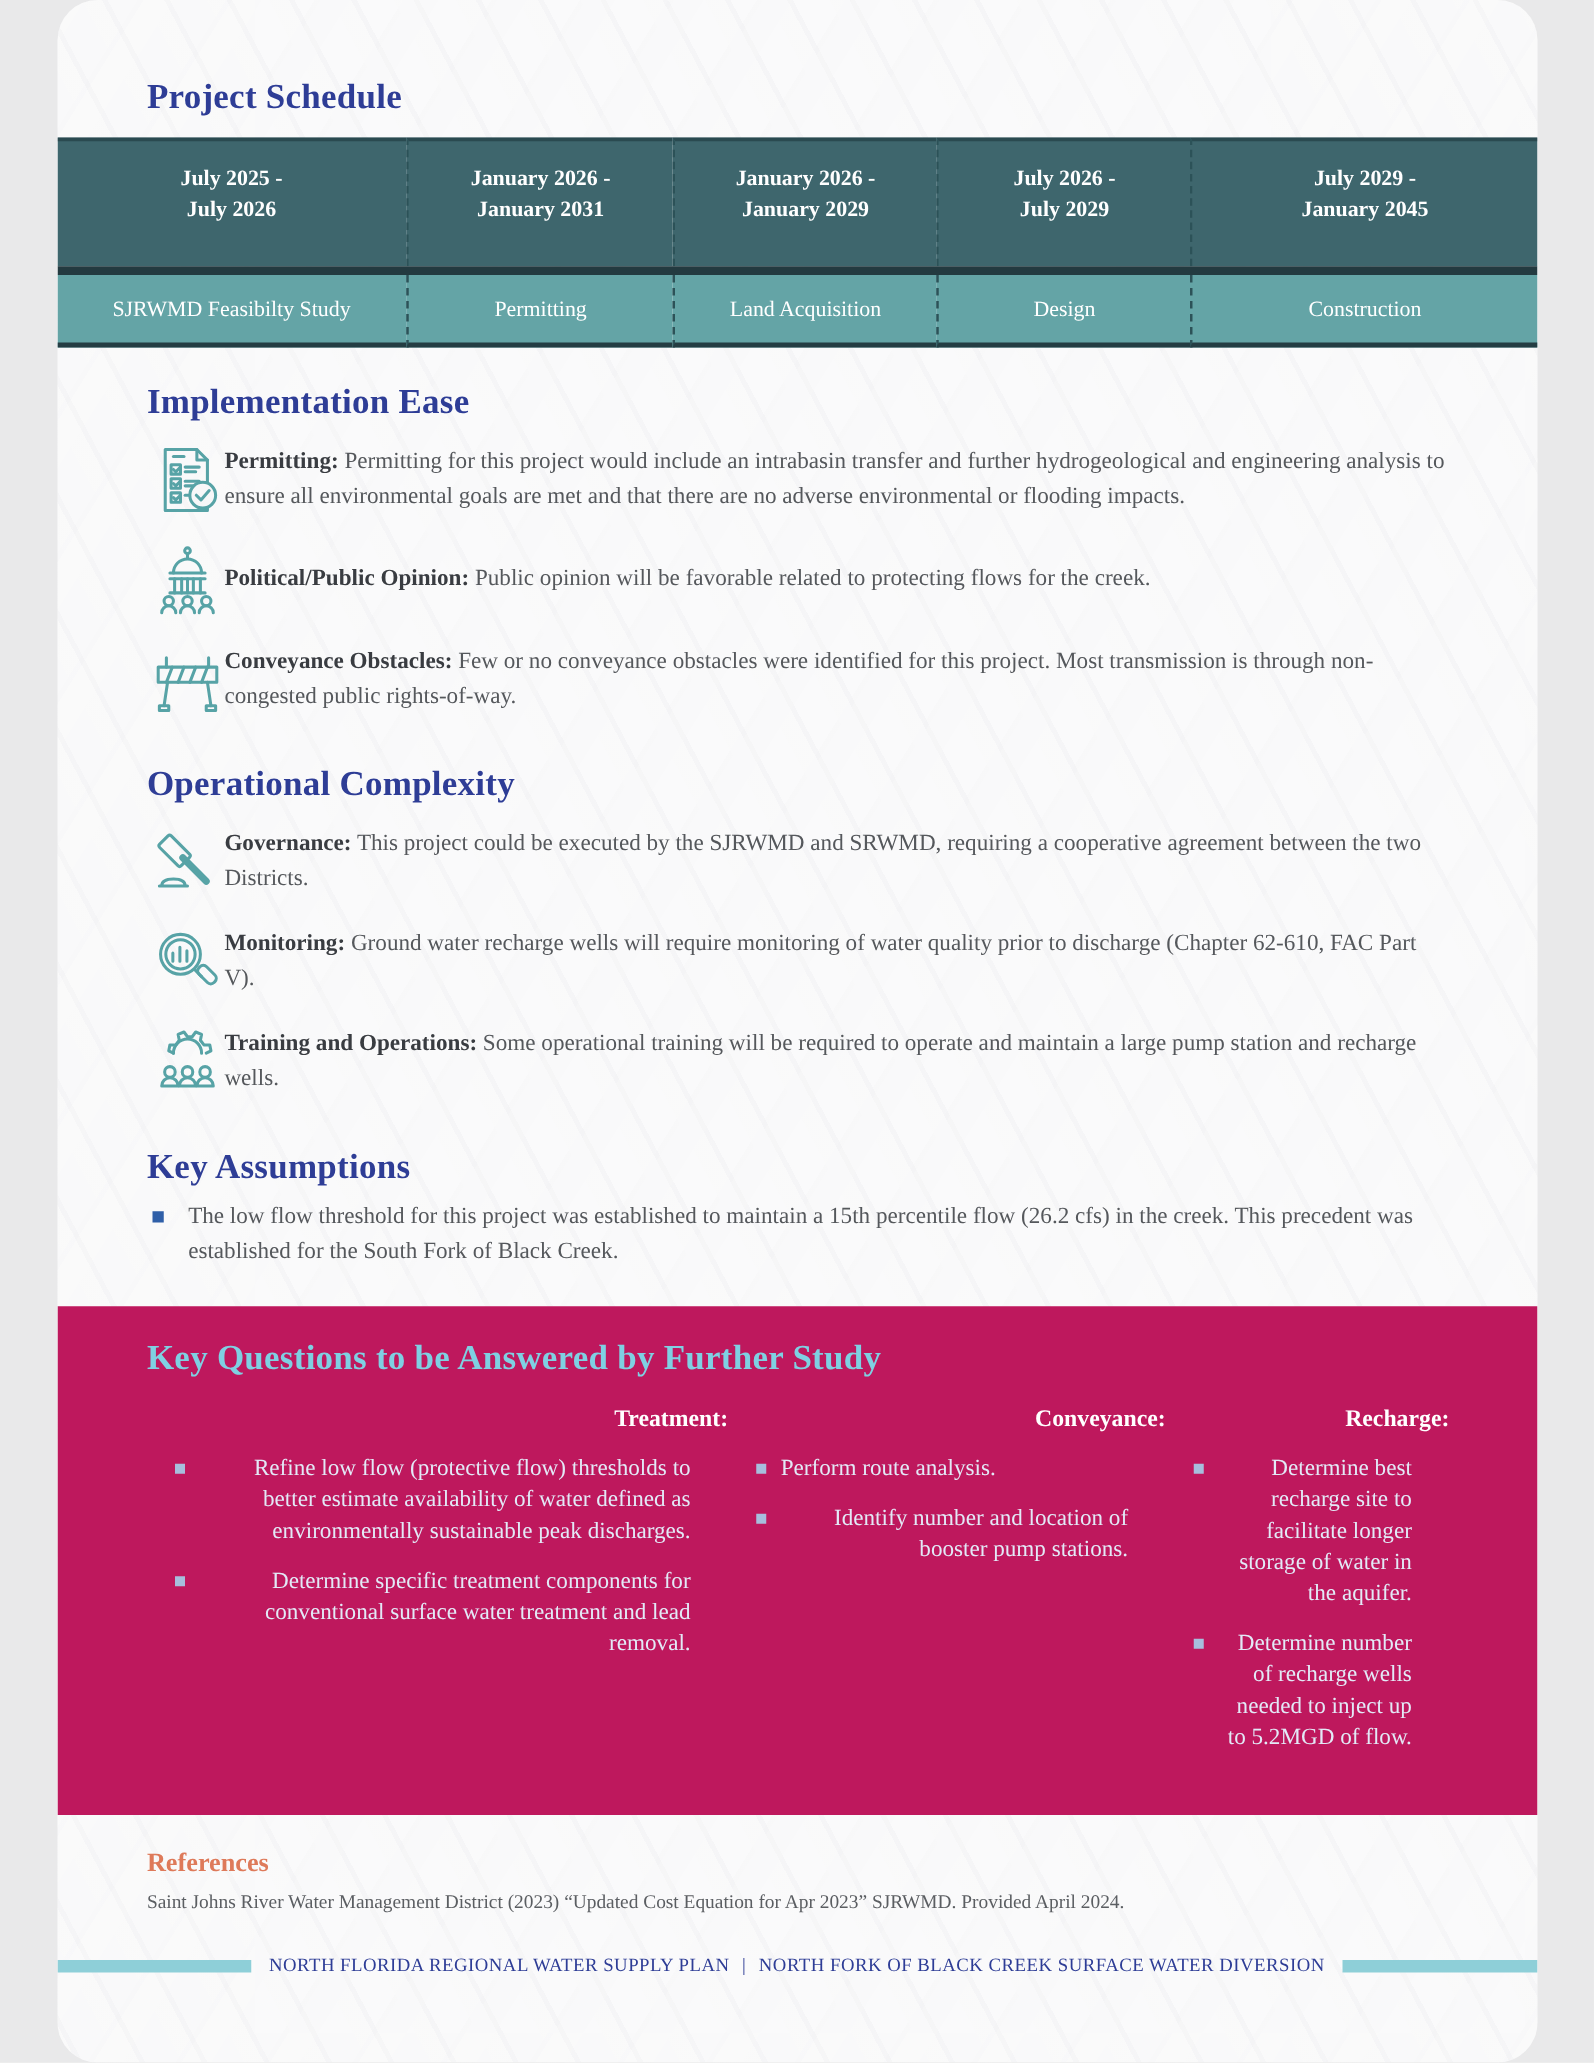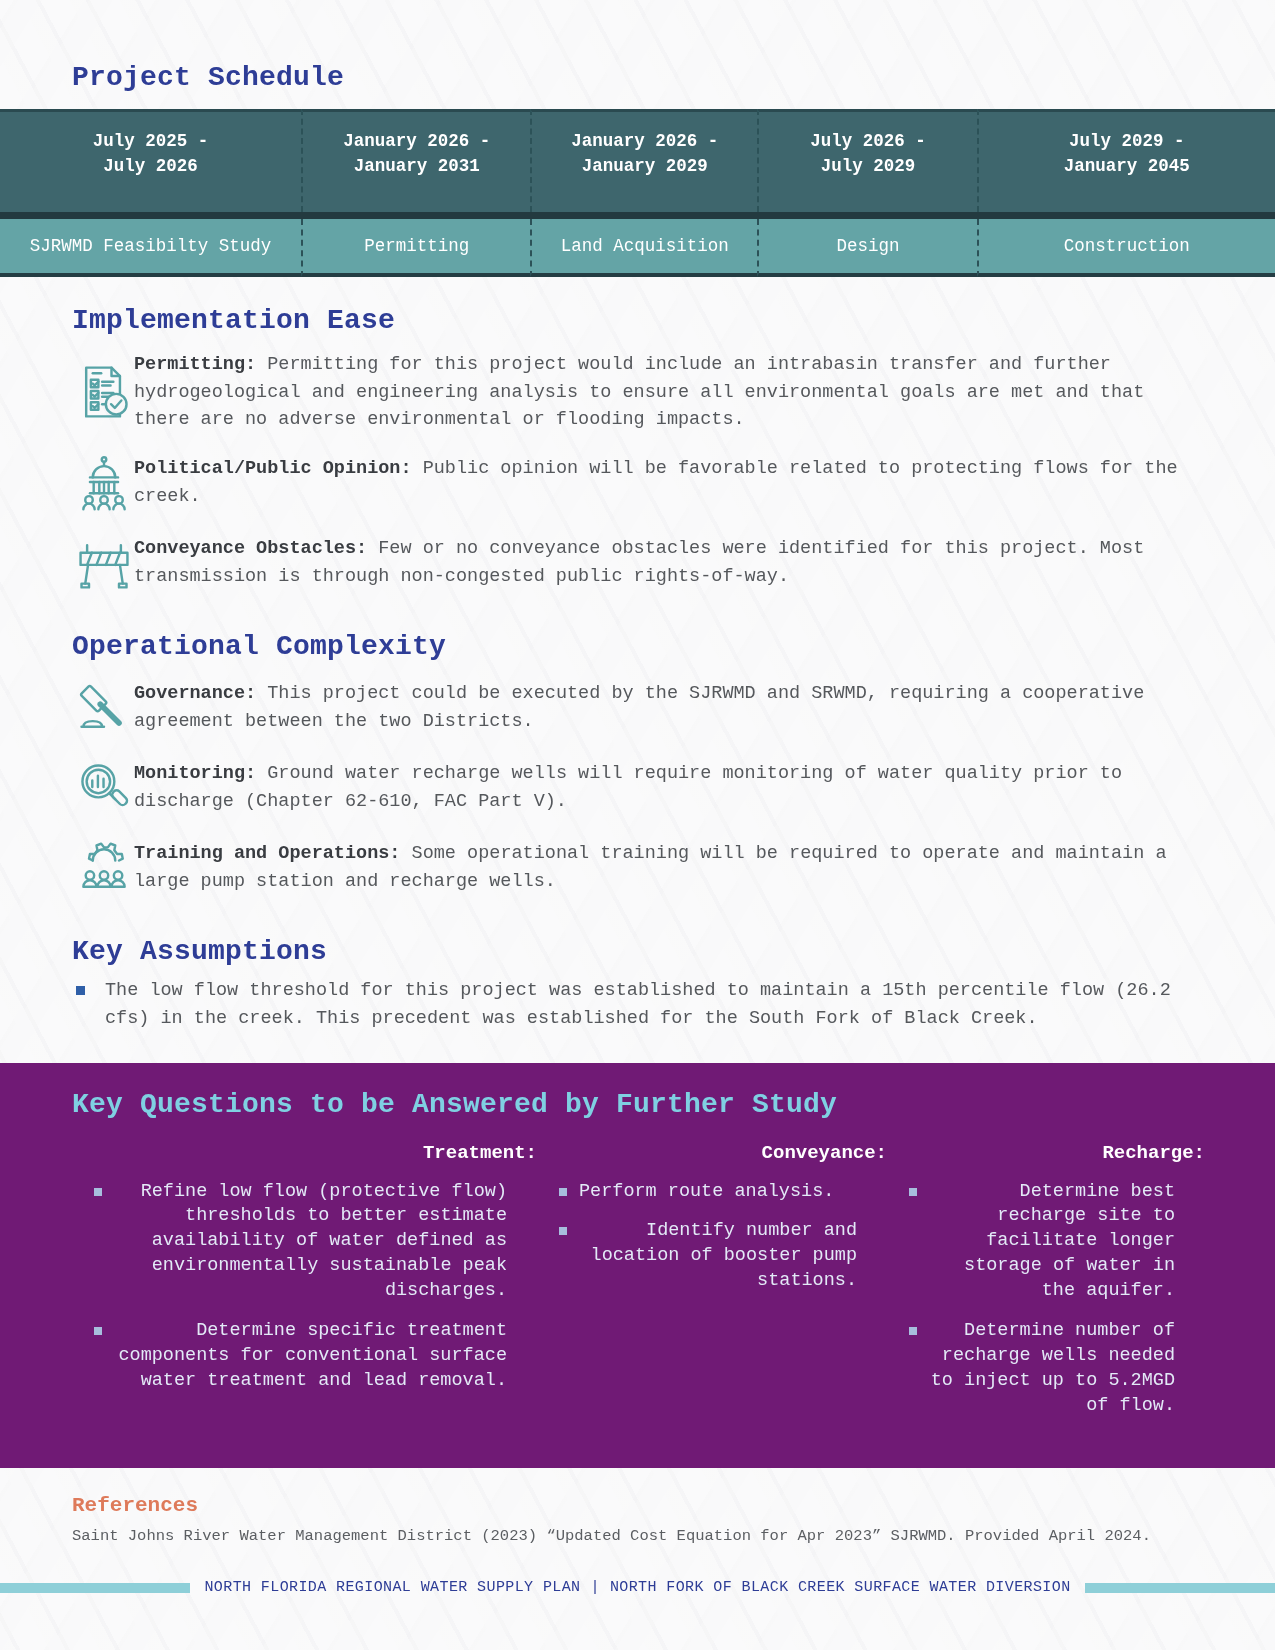--- a/index.html
+++ b/index.html
@@ -1,23 +1,24 @@
 <!DOCTYPE html>
 <html><head>
 <meta charset="utf-8">
 <style>
   * { margin:0; padding:0; box-sizing:border-box; }
   html,body { background:#e9e9ea; }
   .page {
     position:relative;
-    width:1275px; height:1650px;
+    width:1184px; height:1650px;
     margin:0 auto;
     background:#f7f7f8;
-    font-family:Liberation Mono, monospace;
+    font-family:Liberation Serif, serif;
     overflow:hidden;
+    border-radius:32px;
   }
   .page::before { 
     content:""; position:absolute; inset:0; pointer-events:none;
     background:
       repeating-linear-gradient(62deg, rgba(255,255,255,.55) 0 14px, rgba(222,222,226,.18) 14px 18px, rgba(255,255,255,.5) 18px 44px),
       repeating-linear-gradient(-58deg, rgba(255,255,255,.35) 0 20px, rgba(224,224,228,.12) 20px 24px, rgba(255,255,255,.3) 24px 60px);
     opacity:.5;
   }
   .content { position:relative; z-index:1; }
 
@@ -48,21 +49,21 @@
   .item-icon svg { width:100%; height:100%; stroke:#57a3a6; fill:none; stroke-width:2.6; stroke-linecap:round; stroke-linejoin:round; }
   .item-text { font-size:18.5px; color:#55585c; line-height:1.5; }
   .item-label { font-weight:bold; color:#393c41; }
 
   
   .ka-row { display:flex; gap:20px; margin:10px 72px 0 76px; }
   .sq-blue { flex:0 0 9px; width:9px; height:9px; background:#2f5fa8; margin-top:9px; }
   .ka-text { font-size:18.5px; color:#55585c; line-height:1.5; max-width:1080px; }
 
   
-  .kq-panel { margin-top:30px; background:#701a75; padding:26px 70px 34px 72px; }
+  .kq-panel { margin-top:30px; background:#be185d; padding:26px 70px 34px 72px; }
   .kq-heading { color:#7fd0e2; font-weight:bold; font-size:28px; margin-bottom:22px; letter-spacing:.2px; }
   .kq-cols { display:grid; grid-template-columns:465px 350px 1fr;text-align:right; }
   .kq-col-title { color:#ffffff; font-weight:bold; font-size:19px; margin-bottom:16px; }
   .kq-bullet { display:flex; gap:12px; margin:0 30px 15px 22px; }
   .sq-light { flex:0 0 8px; width:8px; height:8px; background:#a7bedd; margin-top:8px; }
   .kq-bullet-text { color:#e3e9f7; font-size:18.5px; line-height:1.35; }
 
   
   .ref-heading { color:#de7a5a; font-weight:bold; font-size:21px; margin:26px 0 10px 72px; }
   .ref-text { margin-left:72px; font-size:15.5px; color:#5b5e62; }

